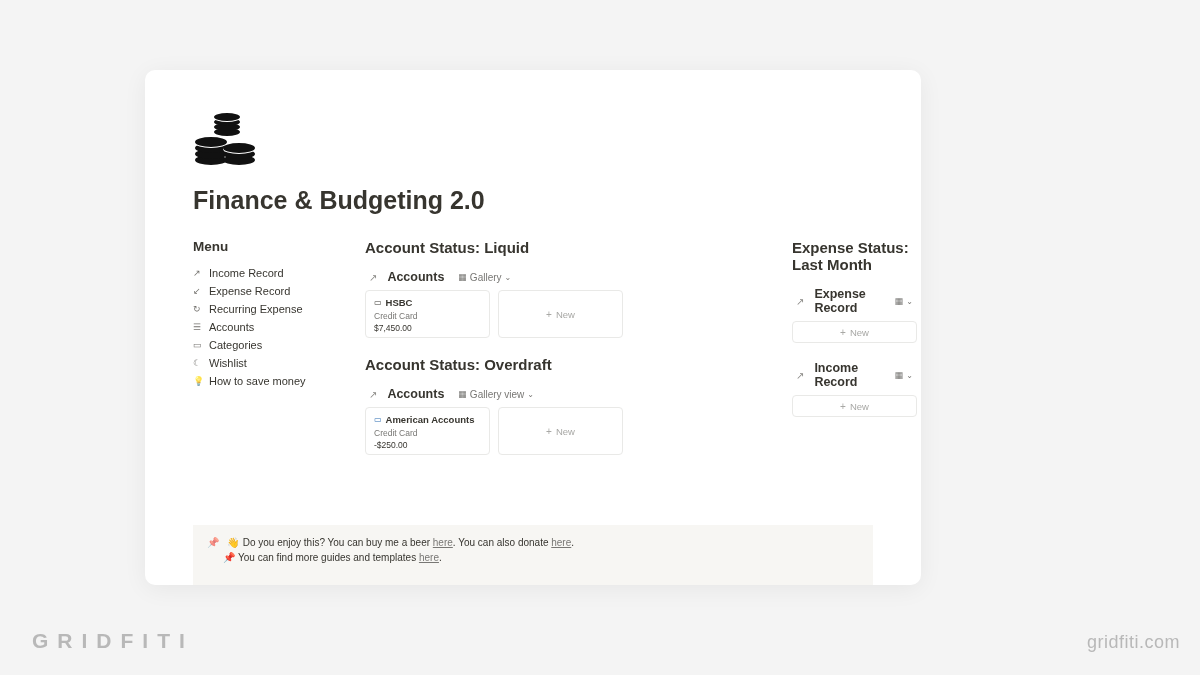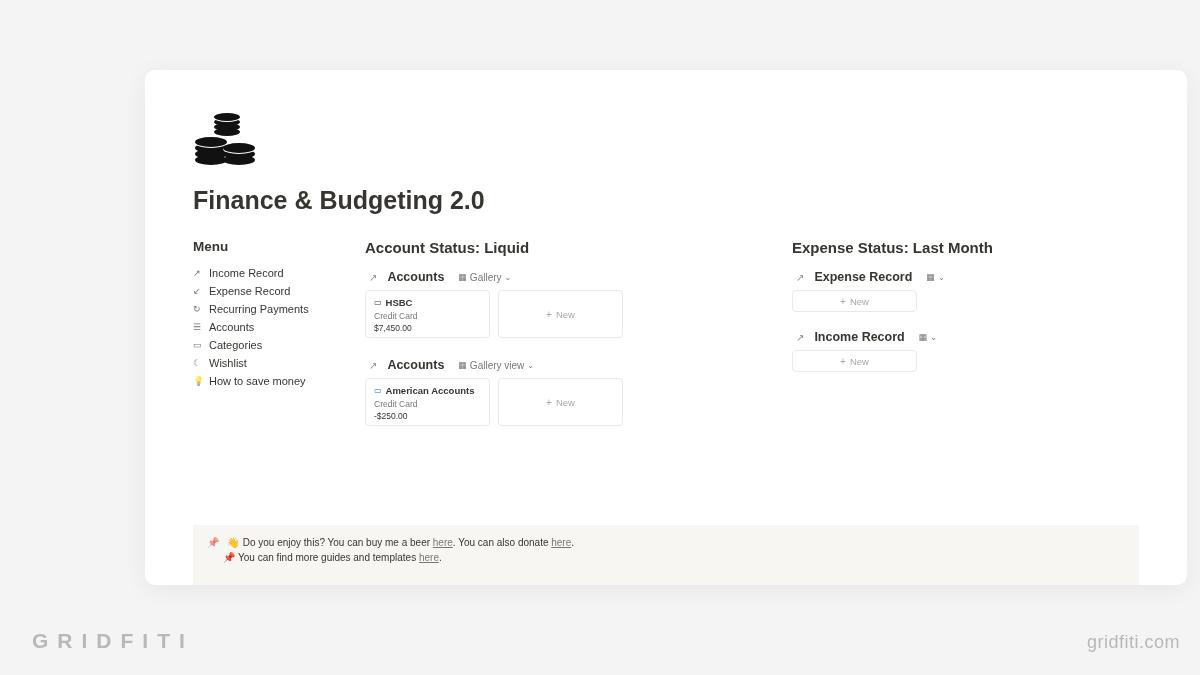--- a/index.html
+++ b/index.html
@@ -9,21 +9,21 @@
     width: 1200px;
     height: 675px;
     overflow: hidden;
     position: relative;
     color: #37352f;
   }
   .card {
     position: absolute;
     top: 70px;
     left: 145px;
-    width: 1042px;
+    width: 776px;
     height: 515px;
     background: #ffffff;
     border-radius: 10px;
     box-shadow: 0 4px 24px rgba(0,0,0,0.06);
     padding: 40px 48px 0 48px;
     overflow: hidden;
   }
   .coins-icon { width: 70px; height: 58px; margin-bottom: 18px; position: relative; }
   .page-title { font-size: 25px; font-weight: 700; margin-bottom: 24px; }
   .columns { display: flex; gap: 32px; }
@@ -144,21 +144,21 @@
       <div class="menu-item">
         <span class="menu-icon">↗</span>
         <span>Income Record</span>
       </div>
       <div class="menu-item">
         <span class="menu-icon">↙</span>
         <span>Expense Record</span>
       </div>
       <div class="menu-item">
         <span class="menu-icon">↻</span>
-        <span>Recurring Payments</span>
+        <span>Recurring Expense</span>
       </div>
       <div class="menu-item">
         <span class="menu-icon">☰</span>
         <span>Accounts</span>
       </div>
       <div class="menu-item">
         <span class="menu-icon">▭</span>
         <span>Categories</span>
       </div>
       <div class="menu-item">
@@ -194,20 +194,21 @@
             <div class="card-amount">$7,450.00</div>
           </div>
           <div class="new-card">
             <span class="plus">+</span>
             <span>New</span>
           </div>
         </div>
       </div>
 
       <div class="block">
+        <div class="section-title large">Account Status: Overdraft</div>
         <div class="db-header">
           <span class="db-title-icon">↗</span>
           <span class="db-title">Accounts</span>
           <span class="db-view">
             <span class="db-view-icon">▦</span>
             <span>Gallery view</span>
             <span class="chevron">⌄</span>
           </span>
         </div>
         <div class="gallery-row">

